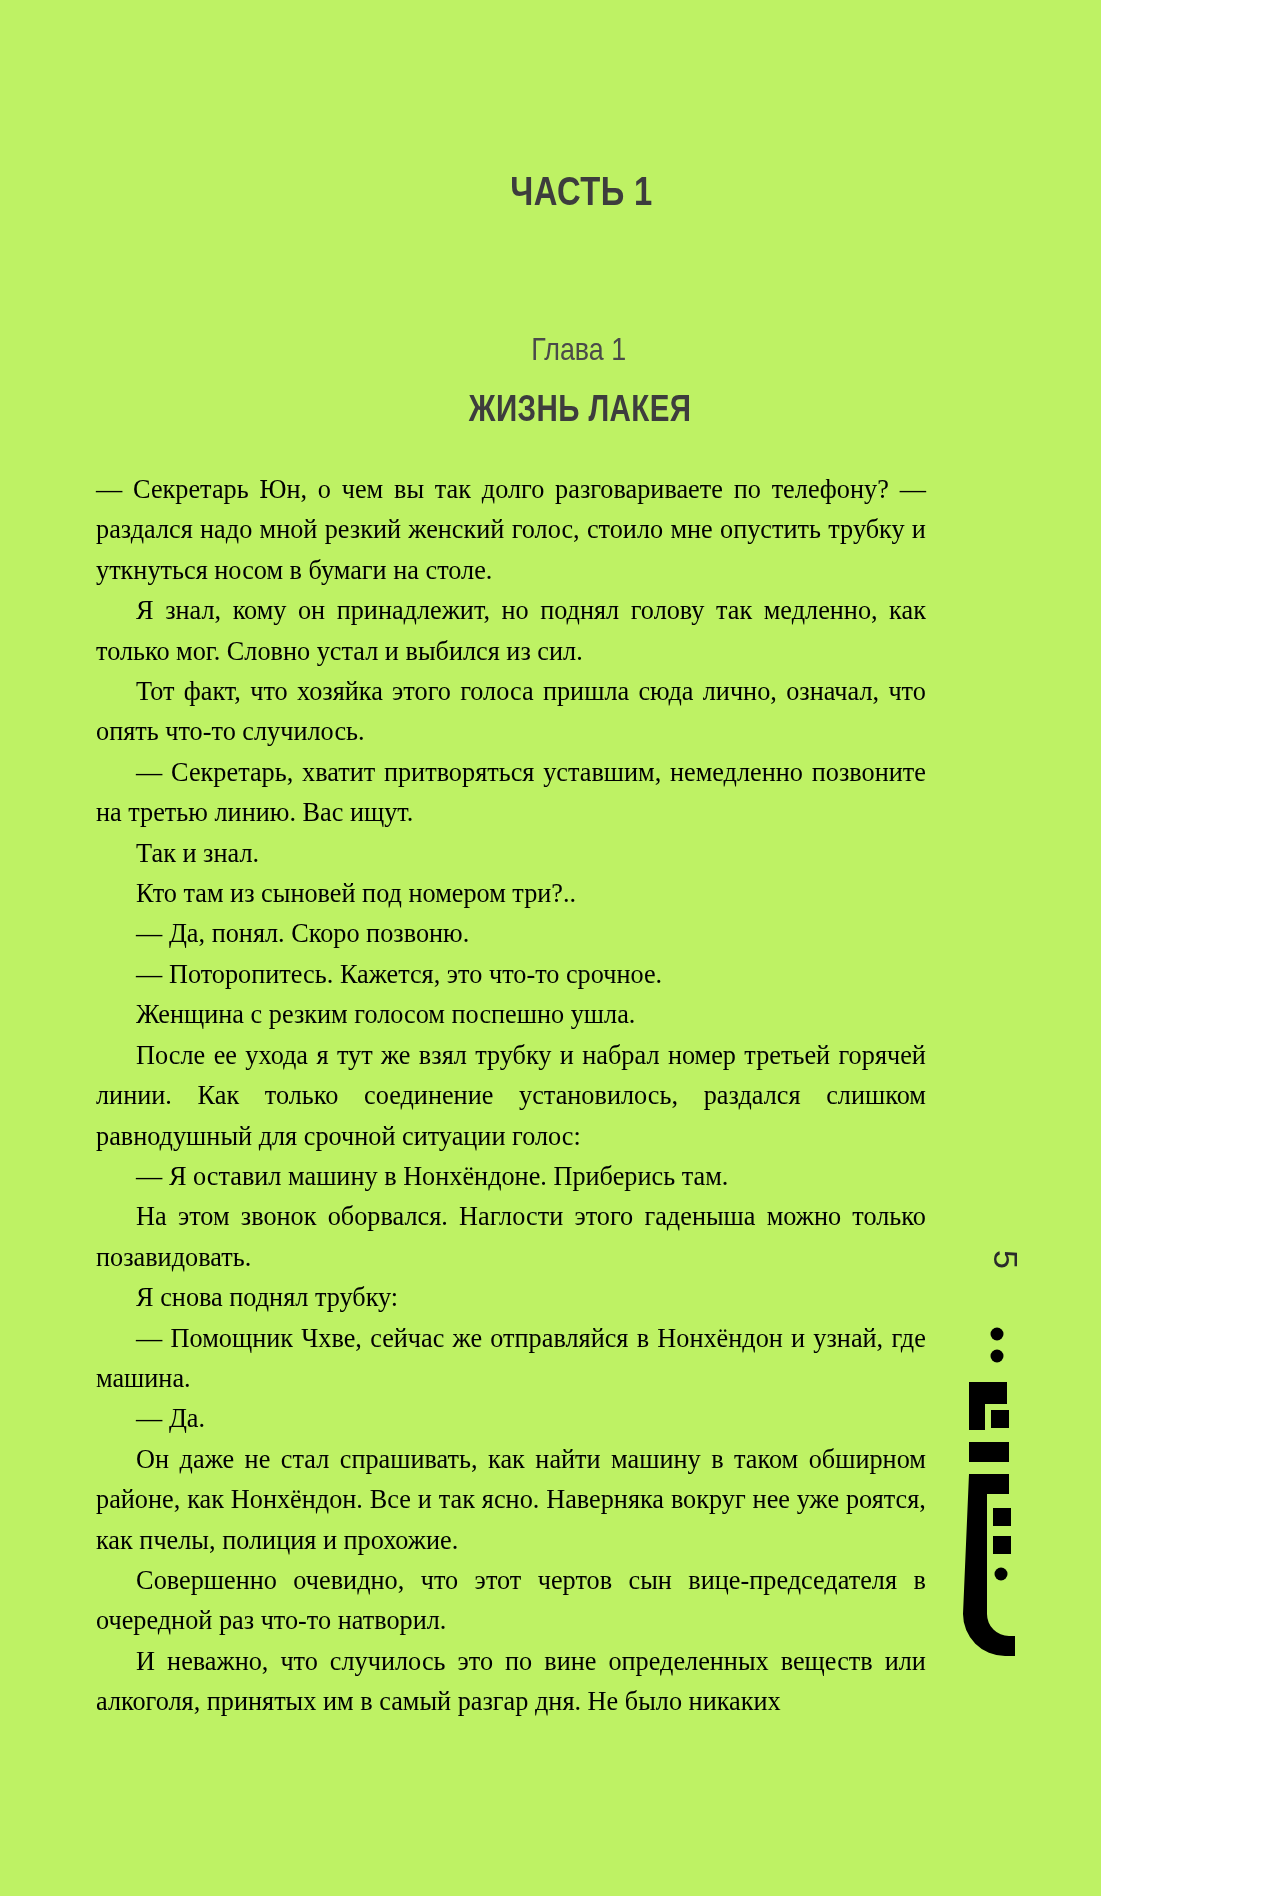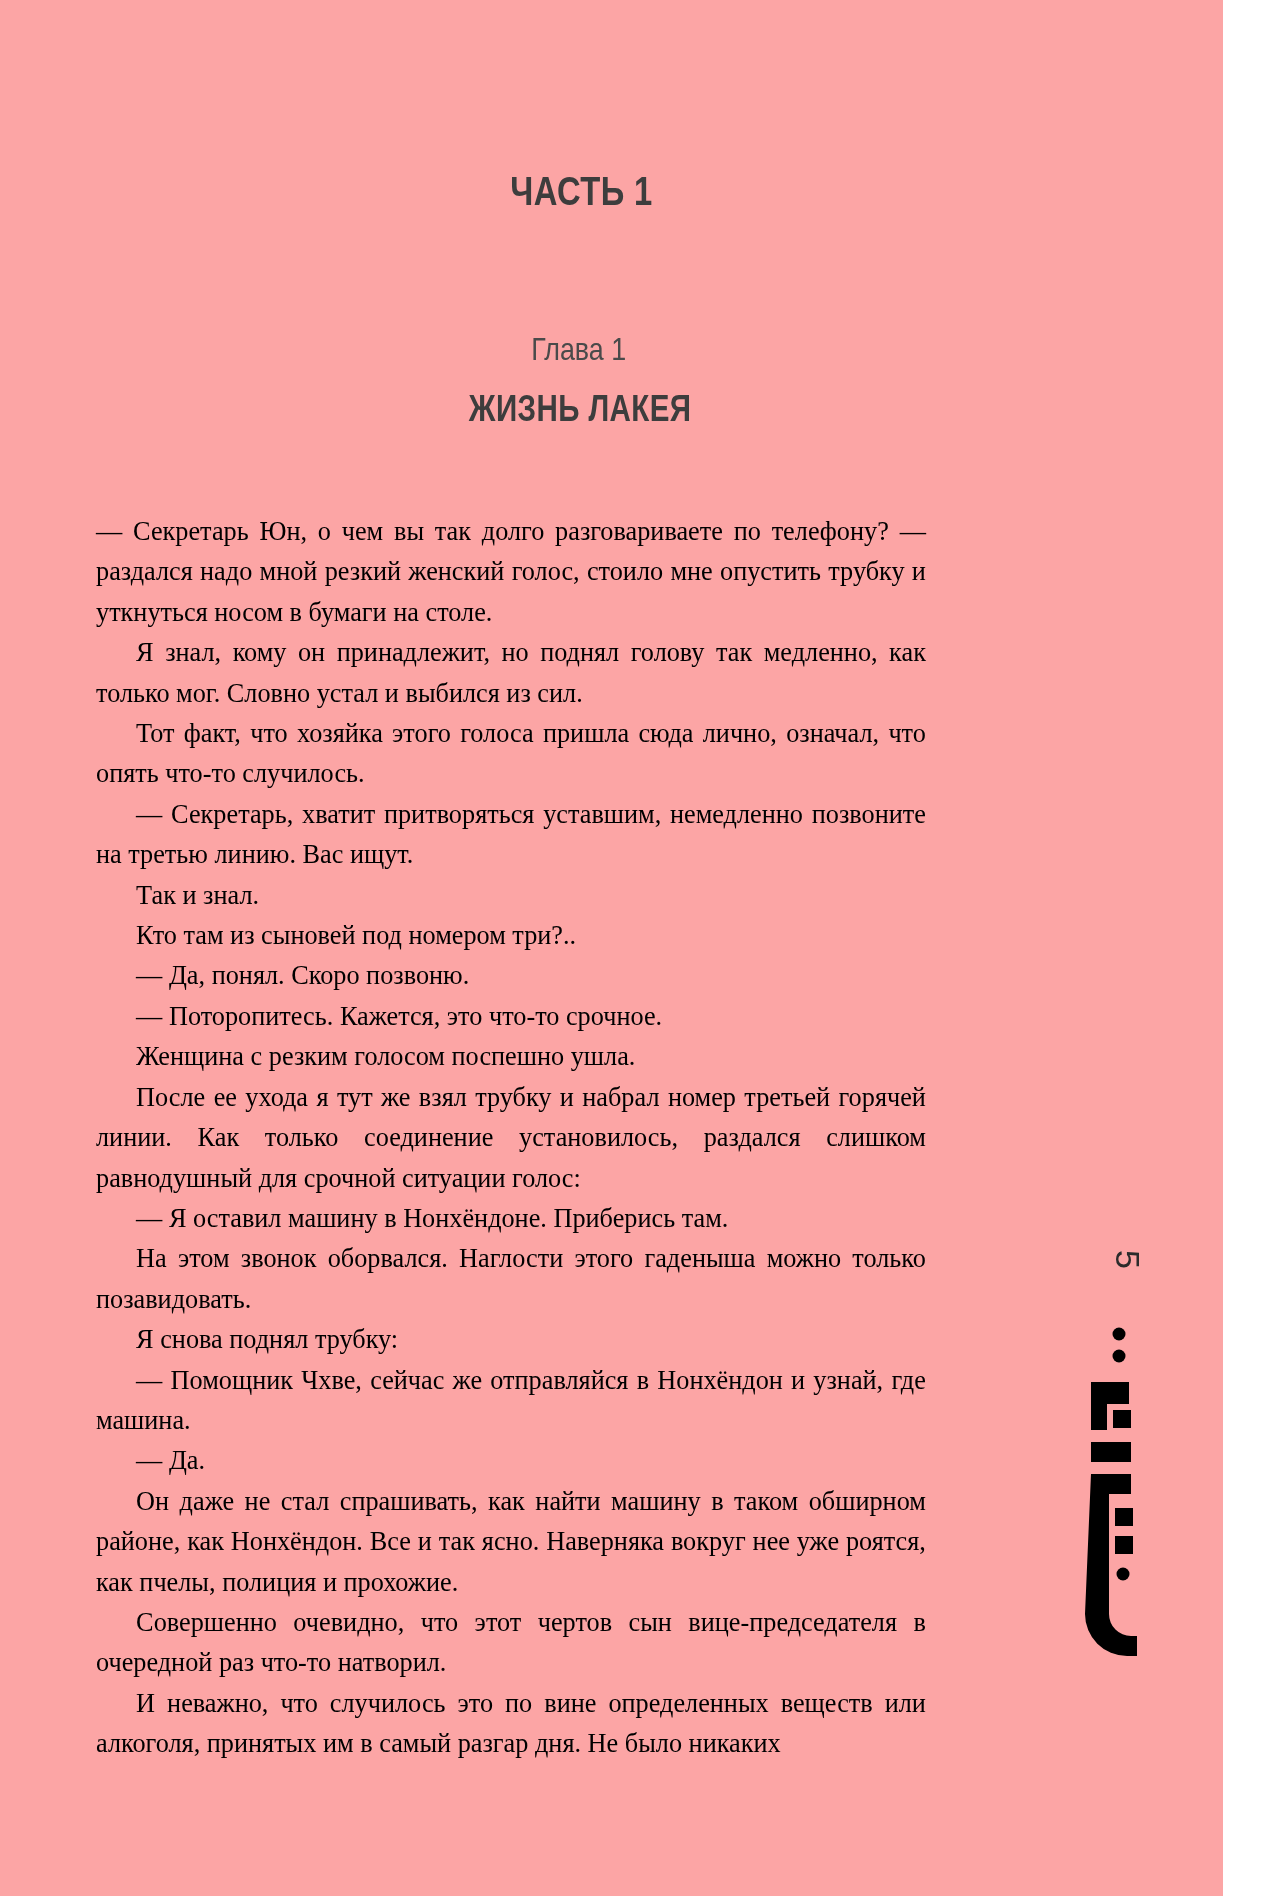--- a/index.html
+++ b/index.html
@@ -3,25 +3,26 @@
 <meta charset="utf-8">
 <style>
   html, body {
     margin: 0;
     padding: 0;
     background: #ffffff;
   }
 
   .page {
     position: relative;
-    width: 1223px;
+    width: 1073px;
     height: 1896px;
-    background: #fca5a5;
+    background: #bef264;
     overflow: hidden;
     font-family: "Liberation Serif", "DejaVu Serif", serif;
+    padding-left: 28px;
   }
 
   
 
   .part-title {
     position: absolute;
     left: 0;
     top: 168px;
     width: 1275px;
     text-align: center;
@@ -67,21 +68,21 @@
     color: #3d3d3d;
     transform: scaleX(0.82);
     transform-origin: center center;
   }
 
   
 
   .body-text {
     position: absolute;
     left: 96px;
-    top: 511px;
+    top: 469px;
     width: 830px;
   }
 
   .para {
     margin: 0;
     font-family: "Liberation Serif", "DejaVu Serif", serif;
     font-size: 27.5px;
     line-height: 40.4px;
     color: #000000;
     text-align: justify;

